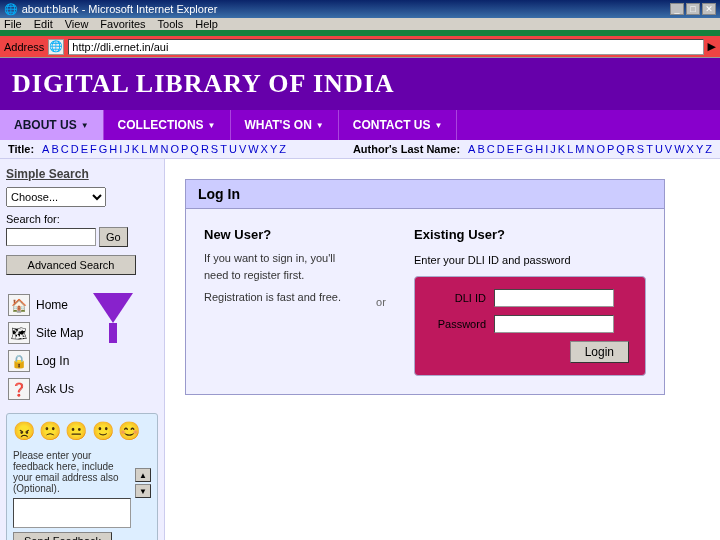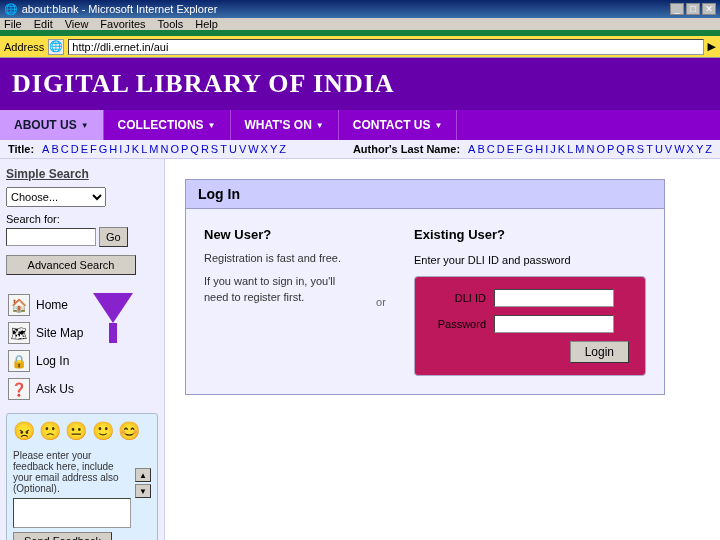--- a/index.html
+++ b/index.html
@@ -5,21 +5,21 @@
     * { margin: 0; padding: 0; box-sizing: border-box; }
     body { width: 720px; height: 540px; font-family: Arial, sans-serif; font-size: 12px; background: #c0c0c0; overflow: hidden; }
 
     
     .window-titlebar { background: linear-gradient(to bottom, #0a246a, #3a6ea8); color: white; font-size: 11px; padding: 2px 4px; display: flex; align-items: center; justify-content: space-between; height: 18px; }
     .window-titlebar-left { display: flex; align-items: center; gap: 4px; }
     .window-controls { display: flex; gap: 2px; }
     .window-controls span { background: #c0c0c0; border: 1px solid #888; width: 14px; height: 12px; display: inline-block; font-size: 9px; text-align: center; line-height: 10px; cursor: pointer; }
     .menubar { background: #d4d0c8; border-bottom: 6px solid #15803d; padding: 1px 4px; font-size: 11px; display: flex; gap: 12px; height: 18px; align-items: center; }
     .menubar span { cursor: pointer; }
-    .address-bar { background: #fde047; border-bottom: 1px solid #999; padding: 2px 4px; display: flex; align-items: center; gap: 4px; height: 22px; font-size: 11px; }
+    .address-bar { background: #ef4444; border-bottom: 1px solid #999; padding: 2px 4px; display: flex; align-items: center; gap: 4px; height: 22px; font-size: 11px; }
     .address-label { font-size: 11px; }
     .address-icon { width: 16px; height: 16px; background: #eee; border: 1px solid #999; display: inline-block; }
     .address-input { flex: 1; height: 16px; font-size: 11px; border: 1px inset #999; padding: 1px 3px; background: white; }
     .address-go { font-size: 11px; }
 
     
     .page { width: 720px; background: white; }
 
     
     .site-header { background: #6600aa; color: white; padding: 8px 12px; display: flex; align-items: center; height: 52px; }
@@ -269,22 +269,22 @@
       </div>
     </div>
 
     <div class="main-content">
       <div class="login-box">
         <div class="login-title">Log In</div>
         <div class="login-body">
 
           <div class="login-new-user">
             <div class="login-new-user-title">New User?</div>
+            <div class="login-desc">If you want to sign in, you'll need to register first.</div>
             <div class="login-desc">Registration is fast and free.</div>
-            <div class="login-desc">If you want to sign in, you'll need to register first.</div>
           </div>
 
           <div class="or-divider">
             <span>or</span>
           </div>
 
           <div class="login-existing">
             <div class="login-existing-title">Existing User?</div>
             <div class="login-instruction">Enter your DLI ID and password</div>
             <div class="login-form">

